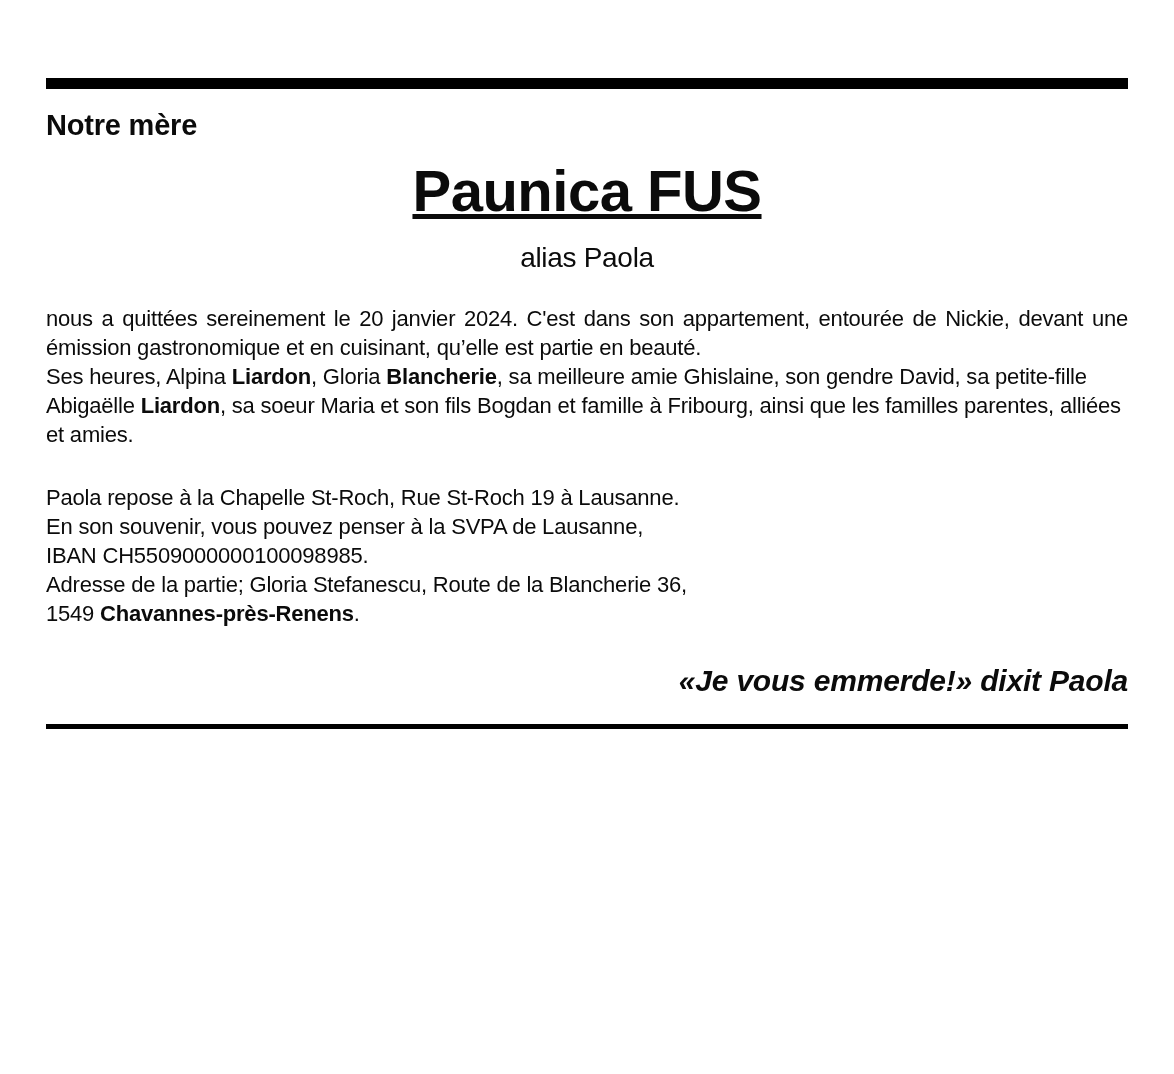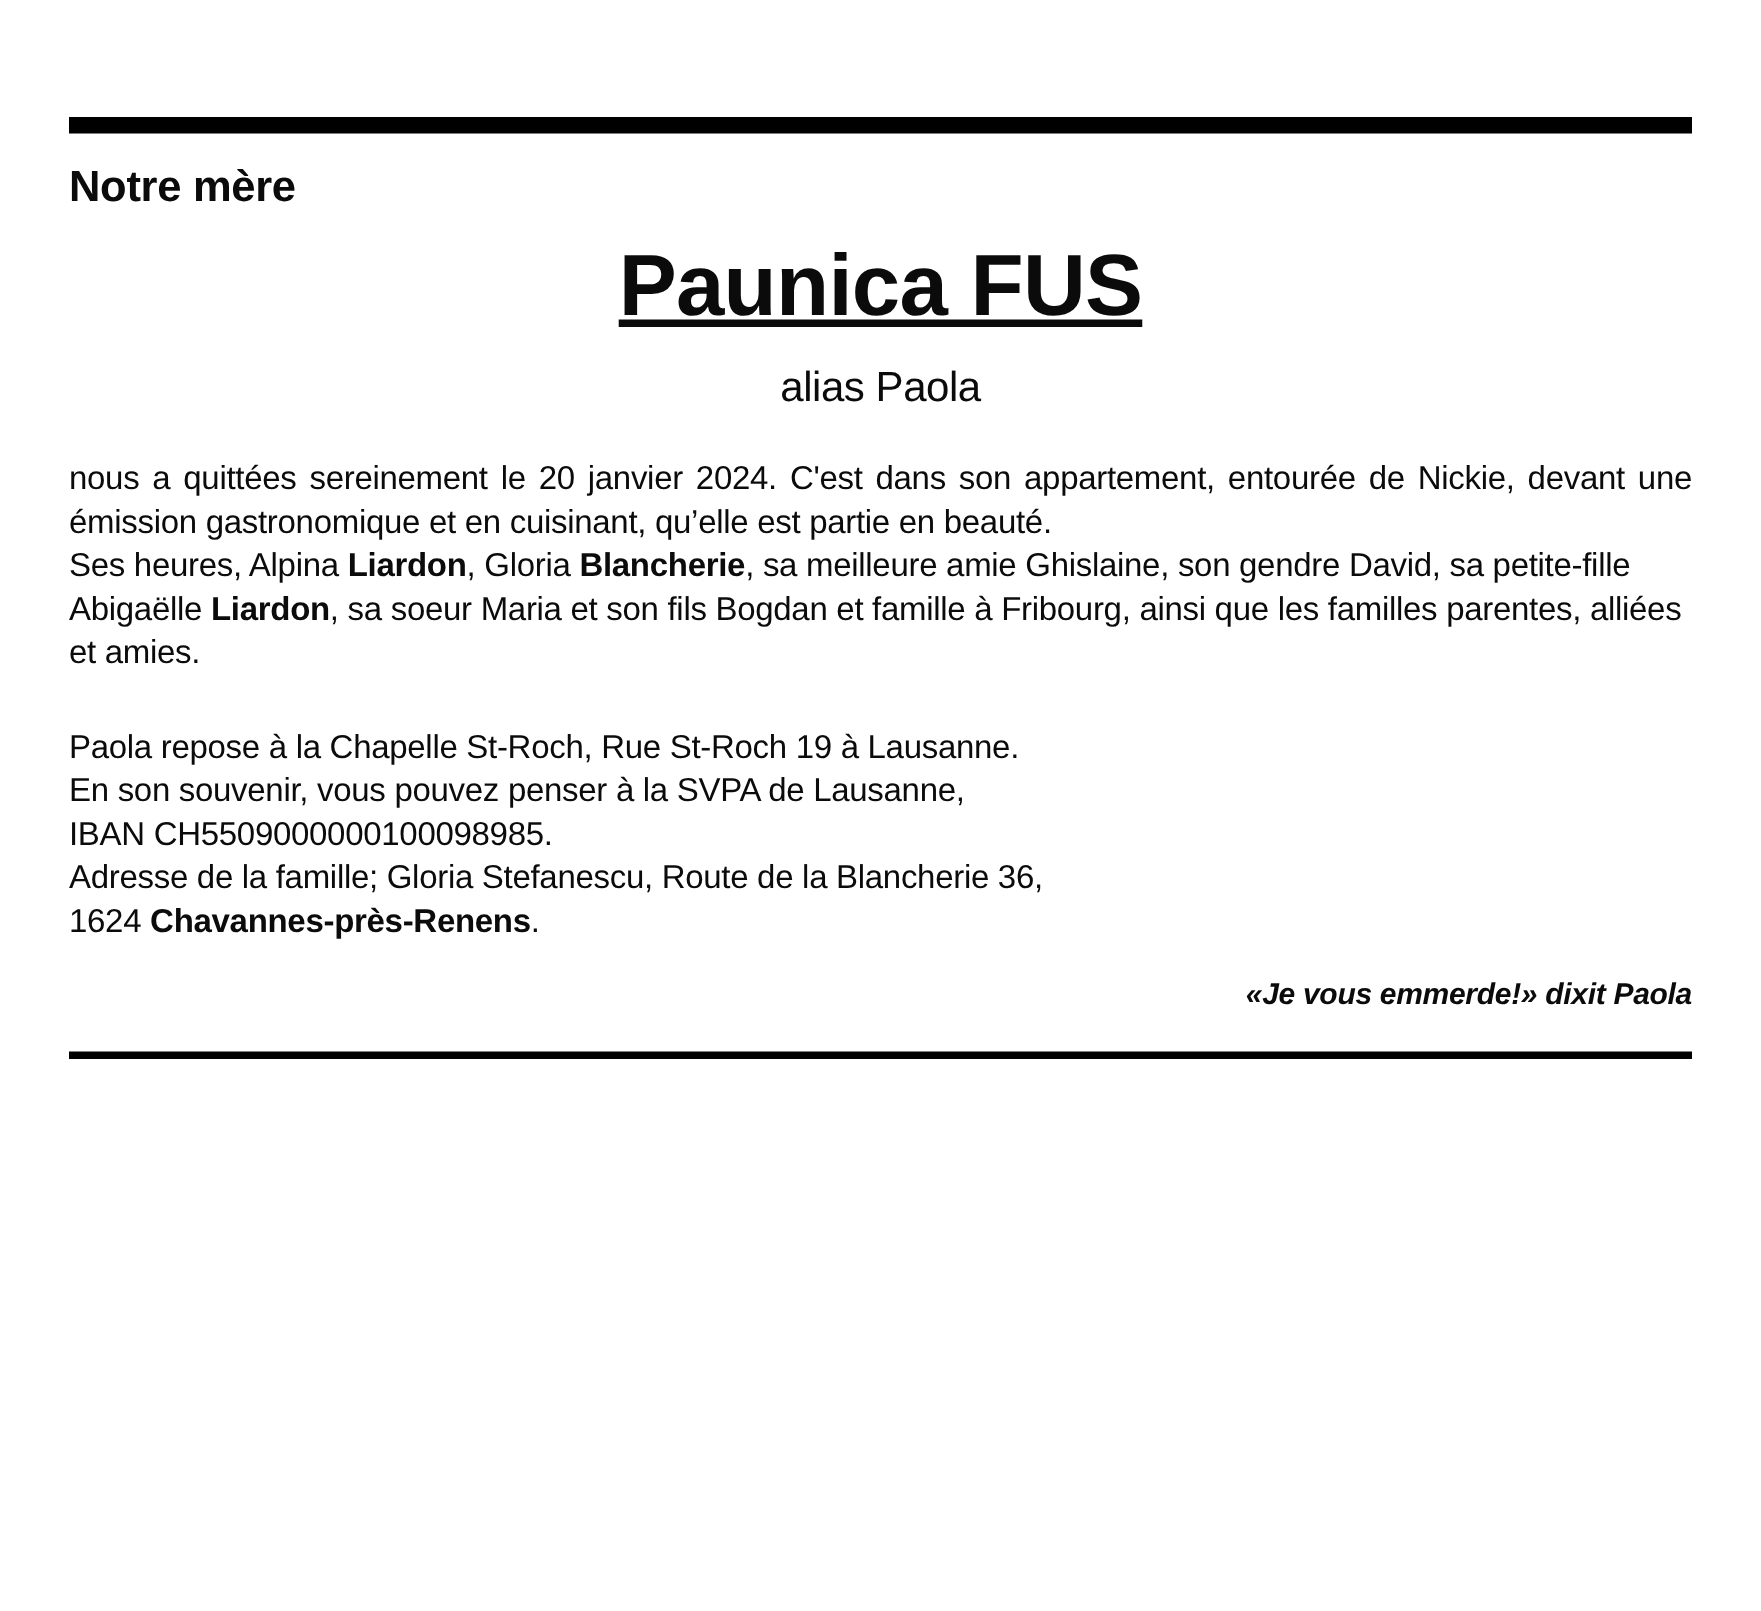--- a/index.html
+++ b/index.html
@@ -71,23 +71,23 @@
     text-align: justify;
     text-align-last: left;
   }
   .para b {
     font-weight: 700;
   }
   .gap {
     height: 34px;
   }
   .closing {
-    margin-top: 24px;
+    margin-top: 36px;
     text-align: right;
-    font-size: 20px;
+    font-size: 30px;
     font-style: italic;
     font-weight: 700;
     letter-spacing: -0.2px;
   }
 </style>
 </head>
 <body>
 
 <div class="page">
 
@@ -104,20 +104,20 @@
 
     <p class="para justify">nous a quittées sereinement le 20 janvier 2024. C'est dans son appartement, entourée de Nickie, devant une émission gastronomique et en cuisinant, qu’elle est partie en beauté.</p>
 
     <p class="para"><span>Ses heures, Alpina </span><b>Liardon</b><span>, Gloria </span><b>Blancherie</b><span>, sa meilleure amie Ghislaine, son gendre David, sa petite-fille Abigaëlle </span><b>Liardon</b><span>, sa soeur Maria et son fils Bogdan et famille à Fribourg, ainsi que les familles parentes, alliées et amies.</span></p>
 
     <div class="gap"></div>
 
     <p class="para">Paola repose à la Chapelle St-Roch, Rue St-Roch 19 à Lausanne.</p>
     <p class="para">En son souvenir, vous pouvez penser à la SVPA de Lausanne,</p>
     <p class="para">IBAN CH5509000000100098985.</p>
-    <p class="para">Adresse de la famille; Gloria Stefanescu, Route de la Blancherie 36,</p>
-    <p class="para"><span>1624 </span><b>Chavannes-près-Renens</b><span>.</span></p>
+    <p class="para">Adresse de la partie; Gloria Stefanescu, Route de la Blancherie 36,</p>
+    <p class="para"><span>1549 </span><b>Chavannes-près-Renens</b><span>.</span></p>
 
     <div class="closing">«Je vous emmerde!» dixit Paola</div>
   </div>
 
   <div class="rule-bottom"></div>
 </div>
 
 </body></html>

